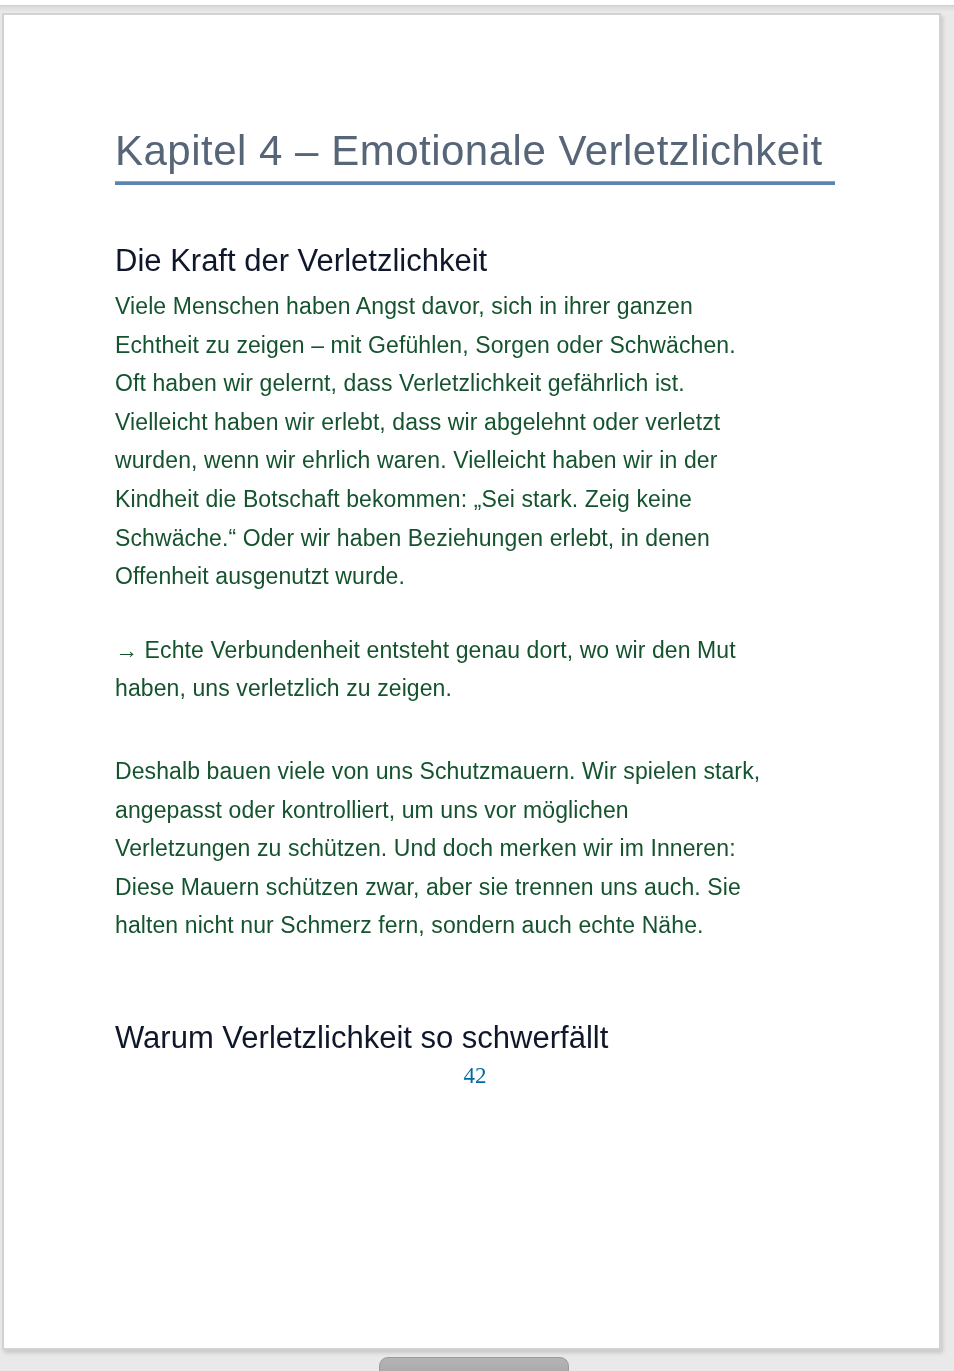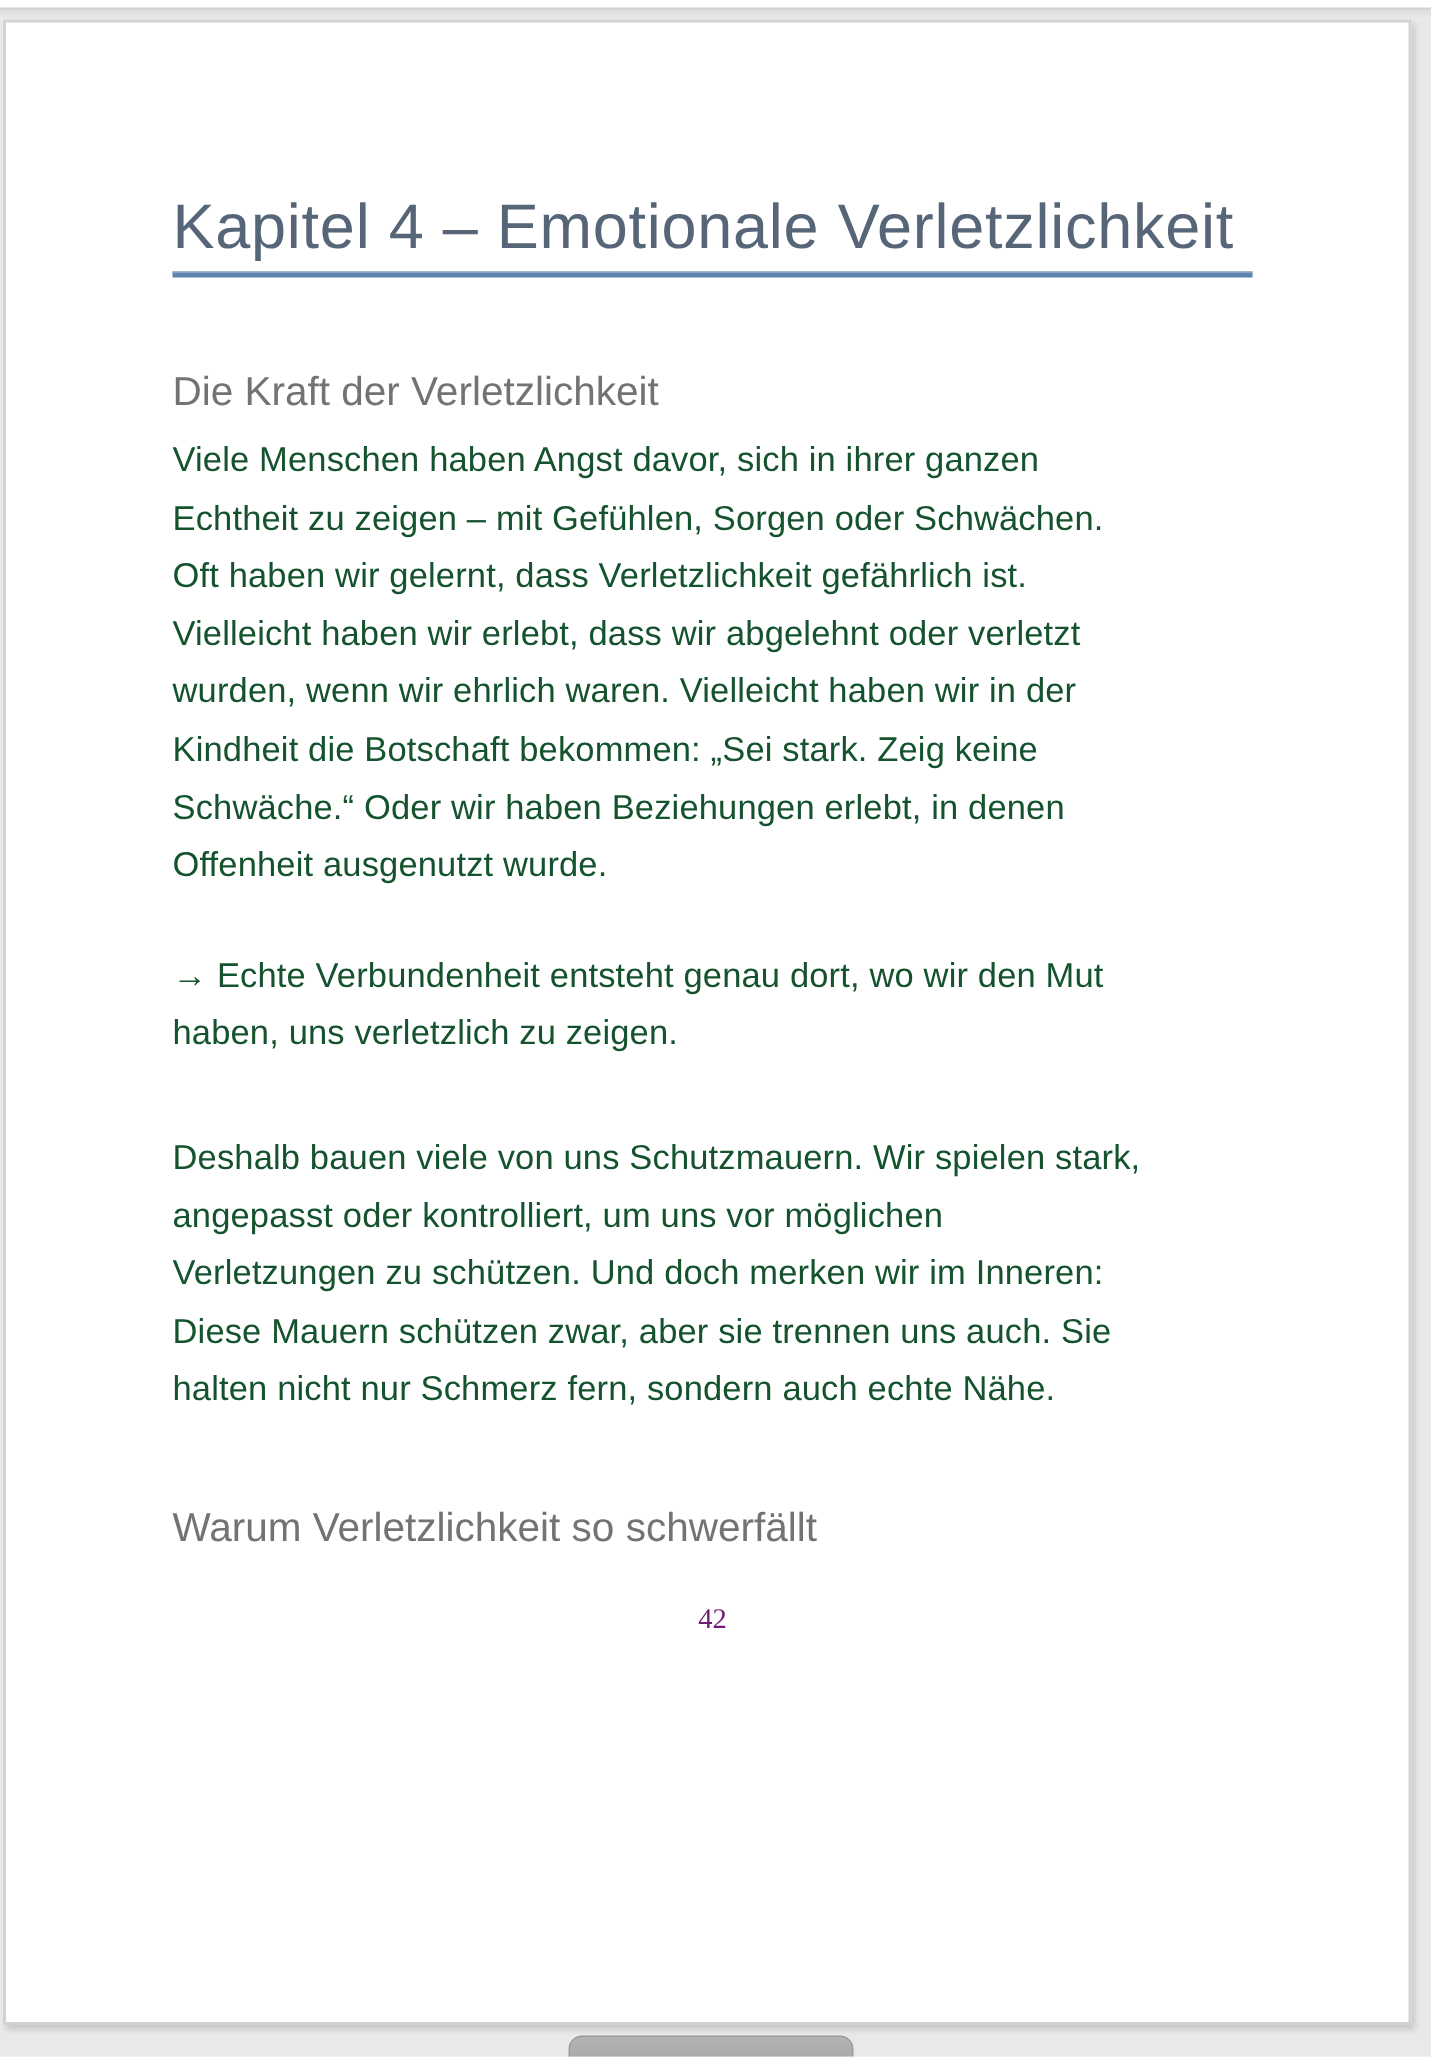--- a/index.html
+++ b/index.html
@@ -58,47 +58,47 @@
   }
   .title-rule {
     margin-top: 6px;
     width: 720px;
     height: 3px;
     background: #5b84b1;
     border-top: 1px solid #87a5c6;
   }
   .section-heading {
     margin: 0;
-    font-size: 27px;
+    font-size: 31px;
     line-height: 36px;
     font-weight: 400;
-    color: #737373;
+    color: #0f172a;
     white-space: nowrap;
   }
   .sh-1 { margin-top: 58px; }
-  .sh-2 { margin-top: 55px; }
+  .sh-2 { margin-top: 75px; }
   .body-para {
     margin: 0;
     font-size: 23px;
     line-height: 38.6px;
     letter-spacing: 0.1px;
     color: #14532d;
     white-space: pre-line;
   }
   .p-after-heading { margin-top: 8px; }
   .p-spaced { margin-top: 44px; }
   .p-callout { margin-top: 35px; }
   .page-number {
-    margin-top: 28px;
+    margin-top: 4px;
     width: 720px;
     text-align: center;
     font-family: "Liberation Serif", "DejaVu Serif", serif;
-    font-size: 19px;
+    font-size: 23px;
     line-height: 32px;
-    color: #701a75;
+    color: #0369a1;
   }
   .hscroll-track {
     position: absolute;
     left: 0; right: 0;
     bottom: 0;
     height: 19px;
     background: transparent;
   }
   .hscroll-thumb {
     position: absolute;

